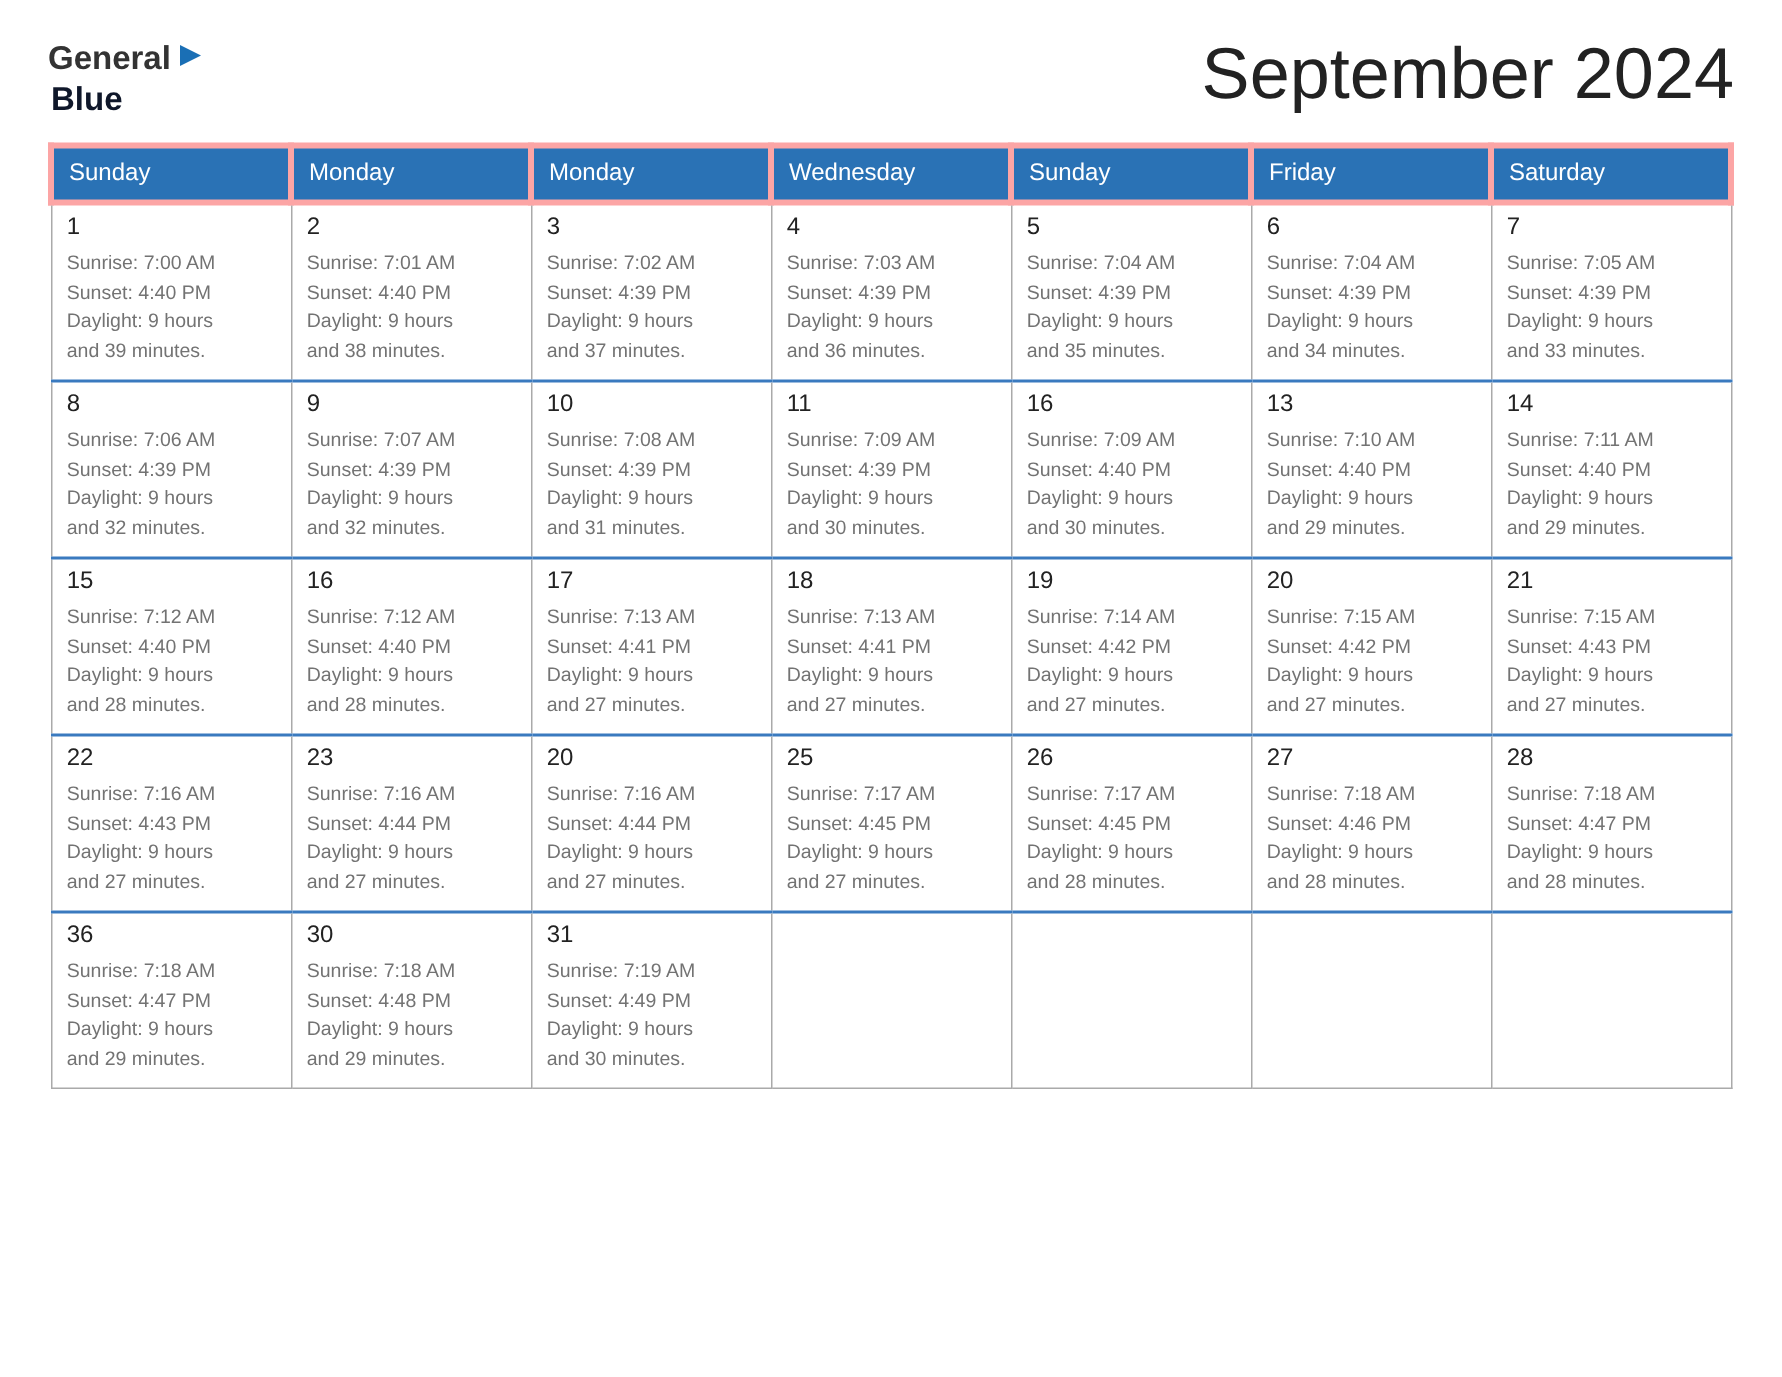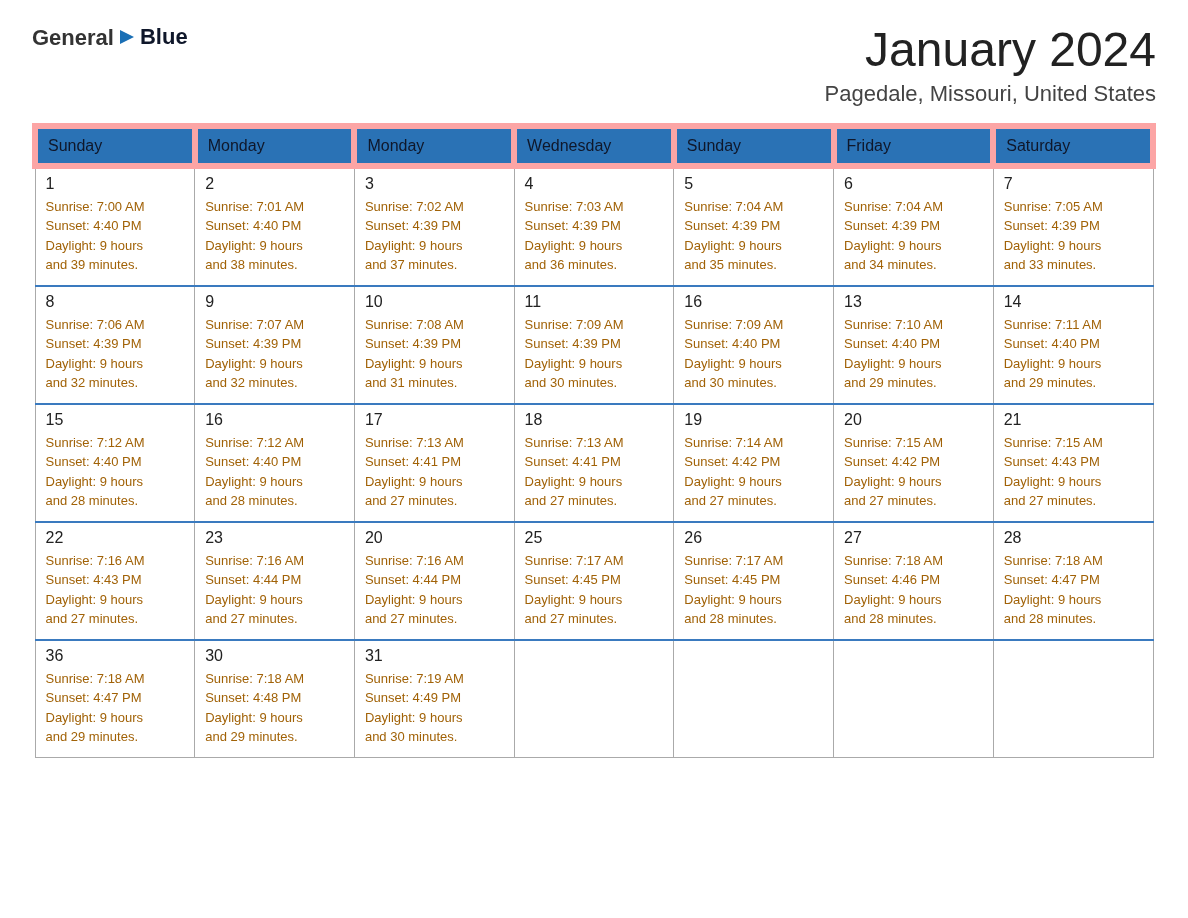--- a/index.html
+++ b/index.html
@@ -11,21 +11,21 @@
       min-height: 918px;
     }
     .header-row {
       display: flex;
       align-items: flex-start;
       justify-content: space-between;
       margin-bottom: 16px;
     }
     .logo-wrapper {
       display: flex;
-      flex-direction: row;
+      flex-direction: column;
       align-items: flex-start;
     }
     .logo-line1 {
       display: flex;
       align-items: center;
     }
     .logo-line2 {
       font-size: 22px;
       font-weight: bold;
       color: #0f172a;
@@ -45,47 +45,47 @@
       color: #444;
       margin-top: 4px;
     }
     .calendar-table {
       width: 100%;
       border-collapse: collapse;
       border: 1px solid #3a7abf;
     }
     .calendar-table th {
       background-color: #2a72b5;
-      color: #0f172a;
+      color: #ffffff;
       font-size: 16px;
       font-weight: normal;
       padding: 8px 10px;
       text-align: left;
-      border: 6px solid #fca5a5;
+      border: 4px solid #fca5a5;
     }
     .calendar-table td {
       vertical-align: top;
       padding: 6px 10px 10px 10px;
       border: 1px solid #aaa;
       width: calc(100% / 7);
       font-size: 13px;
       color: #222;
       min-height: 90px;
     }
     .day-number {
       font-size: 16px;
       font-weight: normal;
       display: block;
       margin-bottom: 4px;
       color: #222;
     }
     .day-info {
       font-size: 13px;
       line-height: 1.5;
-      color: #a16207;
+      color: #737373;
     }
     .empty-cell {
       background: #fff;
     }
     .row-divider td {
       border-top: 2px solid #3a7abf;
     }
   </style>
 </head>
 <body>
@@ -96,22 +96,21 @@
       <span style="font-size:22px;font-weight:bold;color:#333;">General</span>
       <div style="display:inline-block;margin-left:2px;margin-top:2px;">
         <svg width="22" height="22" viewBox="0 0 22 22">
           <polygon points="4,4 18,11 4,18" fill="#1a6fb5"></polygon>
         </svg>
       </div>
     </div>
     <div class="logo-line2">Blue</div>
   </div>
   <div class="title-block">
-    <div class="month-title">January 2024</div>
-    <div class="location-title">Pagedale, Missouri, United States</div>
+    <div class="month-title">September 2024</div>
   </div>
 </div>
 
 <table class="calendar-table">
   <thead>
     <tr>
       <th>Sunday</th>
       <th>Monday</th>
       <th>Monday</th>
       <th>Wednesday</th>

